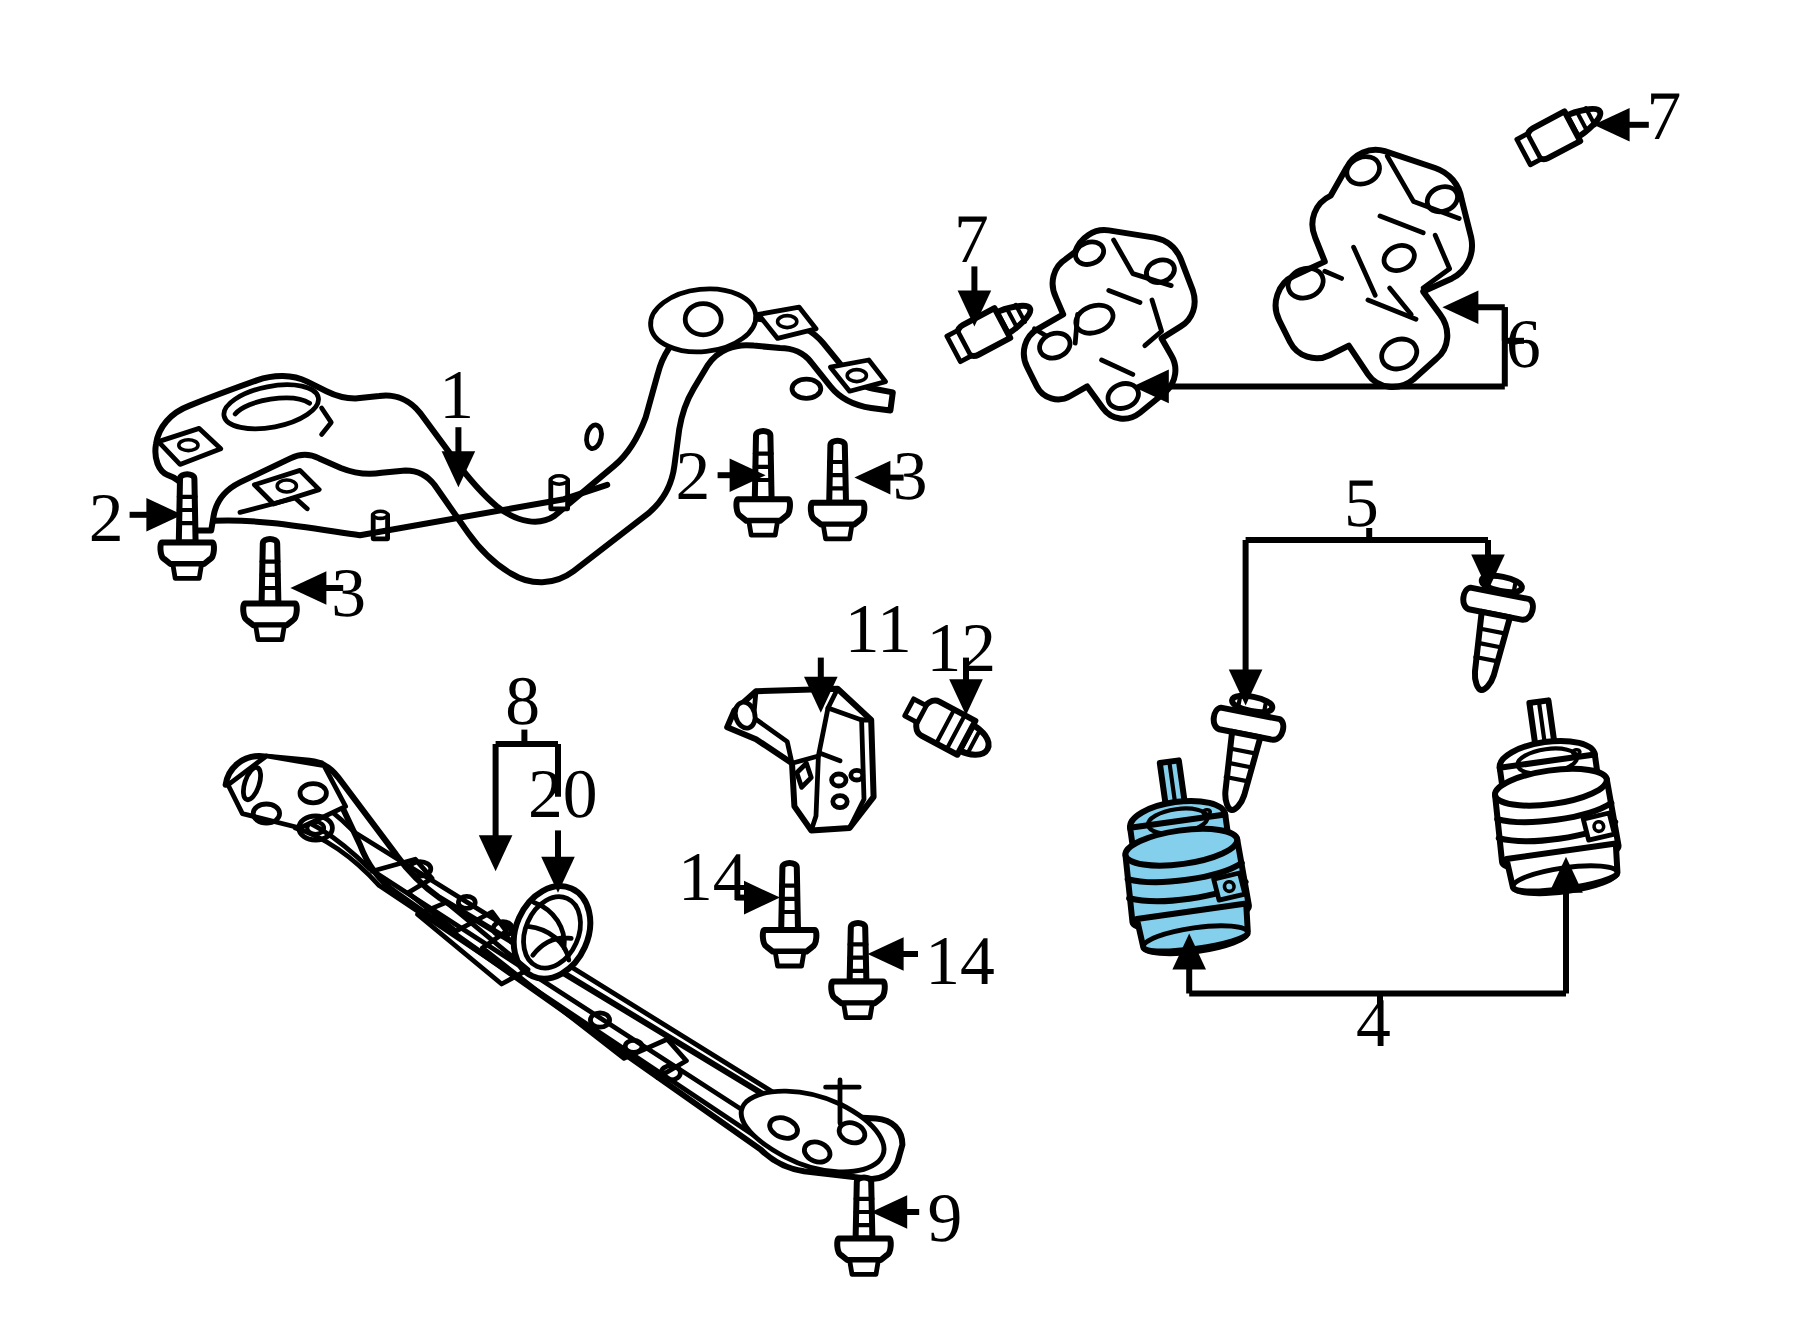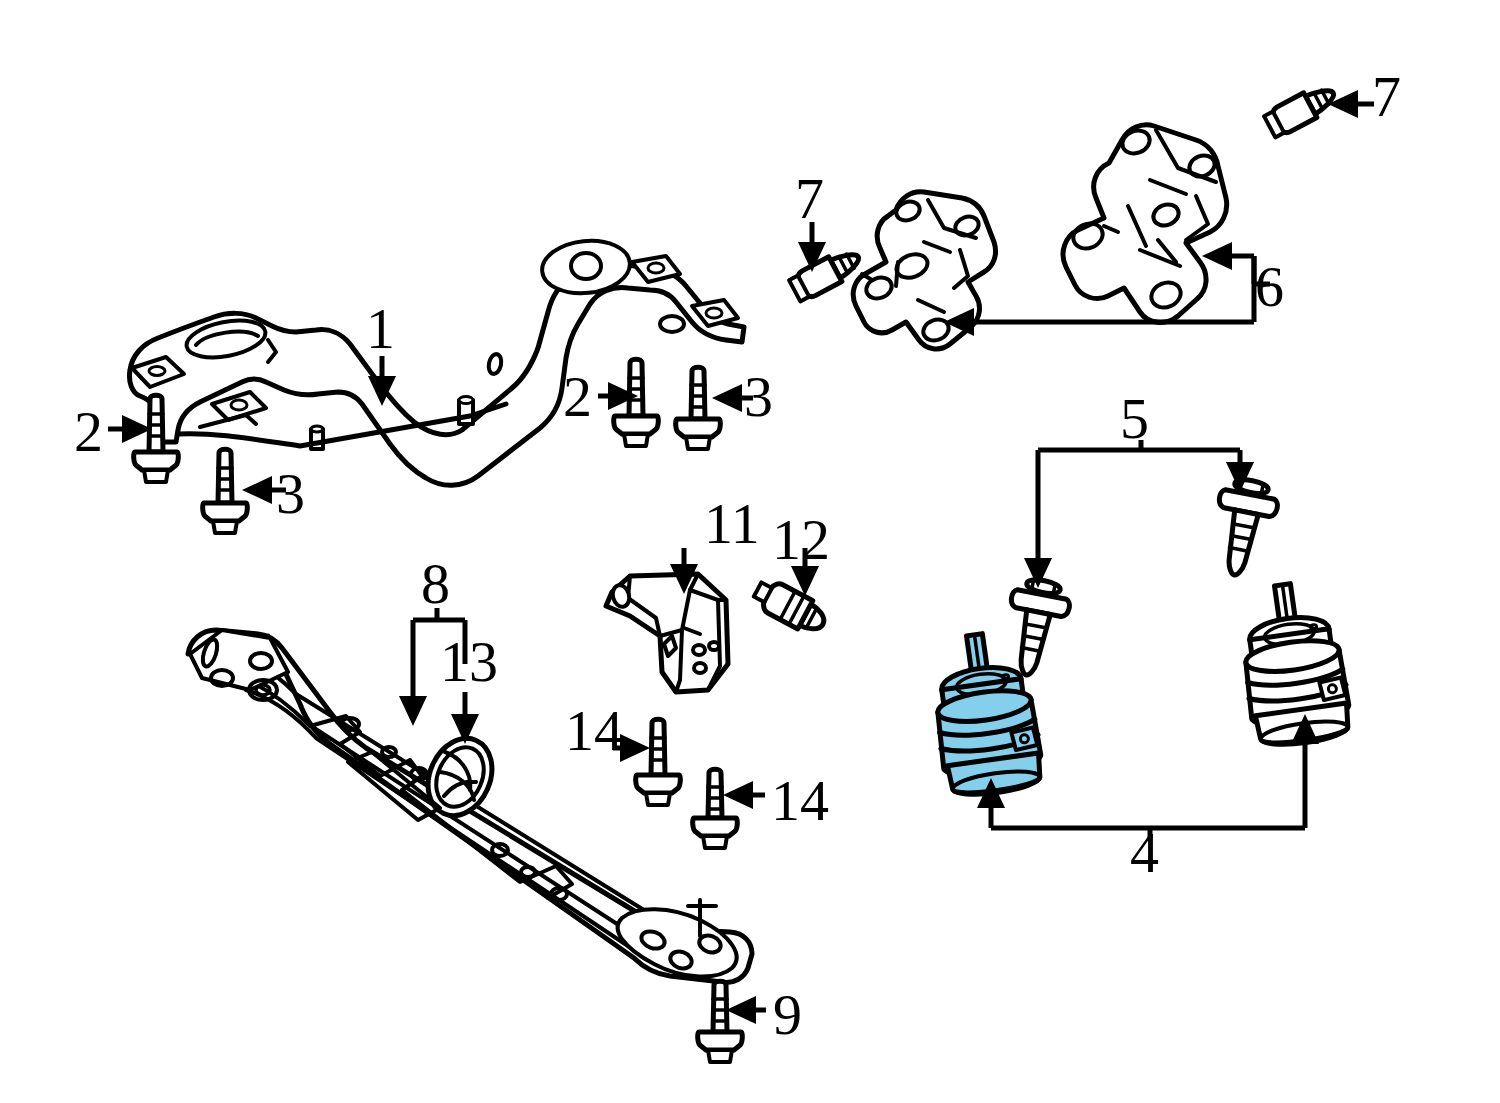--- a/index.html
+++ b/index.html
@@ -536,20 +536,20 @@
   <div class="callout-label" style="left:74px;  top:403px;">2</div>
   <div class="callout-label" style="left:276px; top:465px;">3</div>
   <div class="callout-label" style="left:563px; top:368px;">2</div>
   <div class="callout-label" style="left:744px; top:368px;">3</div>
   <div class="callout-label" style="left:795px; top:170px;">7</div>
   <div class="callout-label" style="left:1372px;top:68px;">7</div>
   <div class="callout-label" style="left:1255px;top:258px;">6</div>
   <div class="callout-label" style="left:1120px;top:390px;">5</div>
   <div class="callout-label" style="left:1130px;top:824px;">4</div>
   <div class="callout-label" style="left:421px; top:555px;">8</div>
-  <div class="callout-label" style="left:440px; top:633px;">13</div>
+  <div class="callout-label" style="left:440px; top:633px;">20</div>
   <div class="callout-label" style="left:704px; top:495px;">11</div>
   <div class="callout-label" style="left:772px; top:495px;margin-top:16px;">12</div>
   <div class="callout-label" style="left:565px; top:702px;">14</div>
   <div class="callout-label" style="left:771px; top:772px;">14</div>
   <div class="callout-label" style="left:773px; top:986px;">9</div>
 
 </div>
 
 </body></html>

